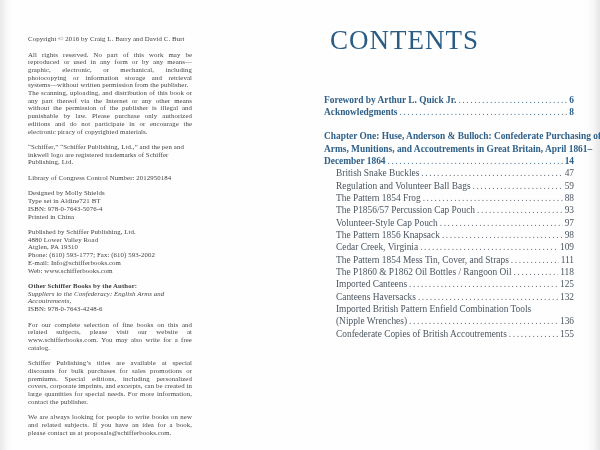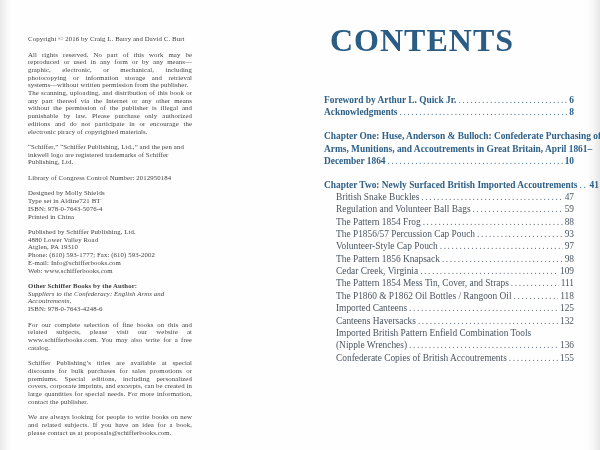--- a/index.html
+++ b/index.html
@@ -28,21 +28,21 @@
   }
   .lp{margin:0;white-space:pre-line;}
   .lp.justify{text-align:justify;white-space:normal;}
   .lp.bold{font-weight:bold;}
   .lp.italic{font-style:italic;}
   .lp.gap{margin-top:7.8px;}
 
   
   .contents-title{
     position:absolute;left:330px;top:25px;margin:0;
-    font-size:32px;line-height:30px;font-weight:bold;
+    font-size:27px;line-height:30px;font-weight:normal;
     letter-spacing:1px;color:#2b5c84;
   }
   .toc{
     position:absolute;left:324px;top:94px;width:250px;
     font-size:9.4px;line-height:12.35px;color:#4b5661;
   }
   .toc-item.gap{margin-top:11.5px;}
   .toc-item.front,.toc-item.chapter{color:#2e6088;font-weight:bold;}
   .toc-item.sub{padding-left:12px;}
   .toc-line{white-space:nowrap;}
@@ -108,28 +108,21 @@
             <span class="toc-dots"></span>
             <span class="toc-page">8</span>
           </div>
         </div>
         <div class="toc-item chapter gap">
           <div class="toc-line">Chapter One: Huse, Anderson &amp; Bulloch: Confederate Purchasing of</div>
           <div class="toc-line">Arms, Munitions, and Accoutrements in Great Britain, April 1861–</div>
           <div class="toc-row">
             <span class="toc-label">December 1864</span>
             <span class="toc-dots"></span>
-            <span class="toc-page">10</span>
-          </div>
-        </div>
-        <div class="toc-item chapter gap">
-          <div class="toc-row">
-            <span class="toc-label">Chapter Two: Newly Surfaced British Imported Accoutrements</span>
-            <span class="toc-dots"></span>
-            <span class="toc-page">41</span>
+            <span class="toc-page">14</span>
           </div>
         </div>
         <div class="toc-item sub">
           <div class="toc-row">
             <span class="toc-label">British Snake Buckles</span>
             <span class="toc-dots"></span>
             <span class="toc-page">47</span>
           </div>
         </div>
         <div class="toc-item sub">

